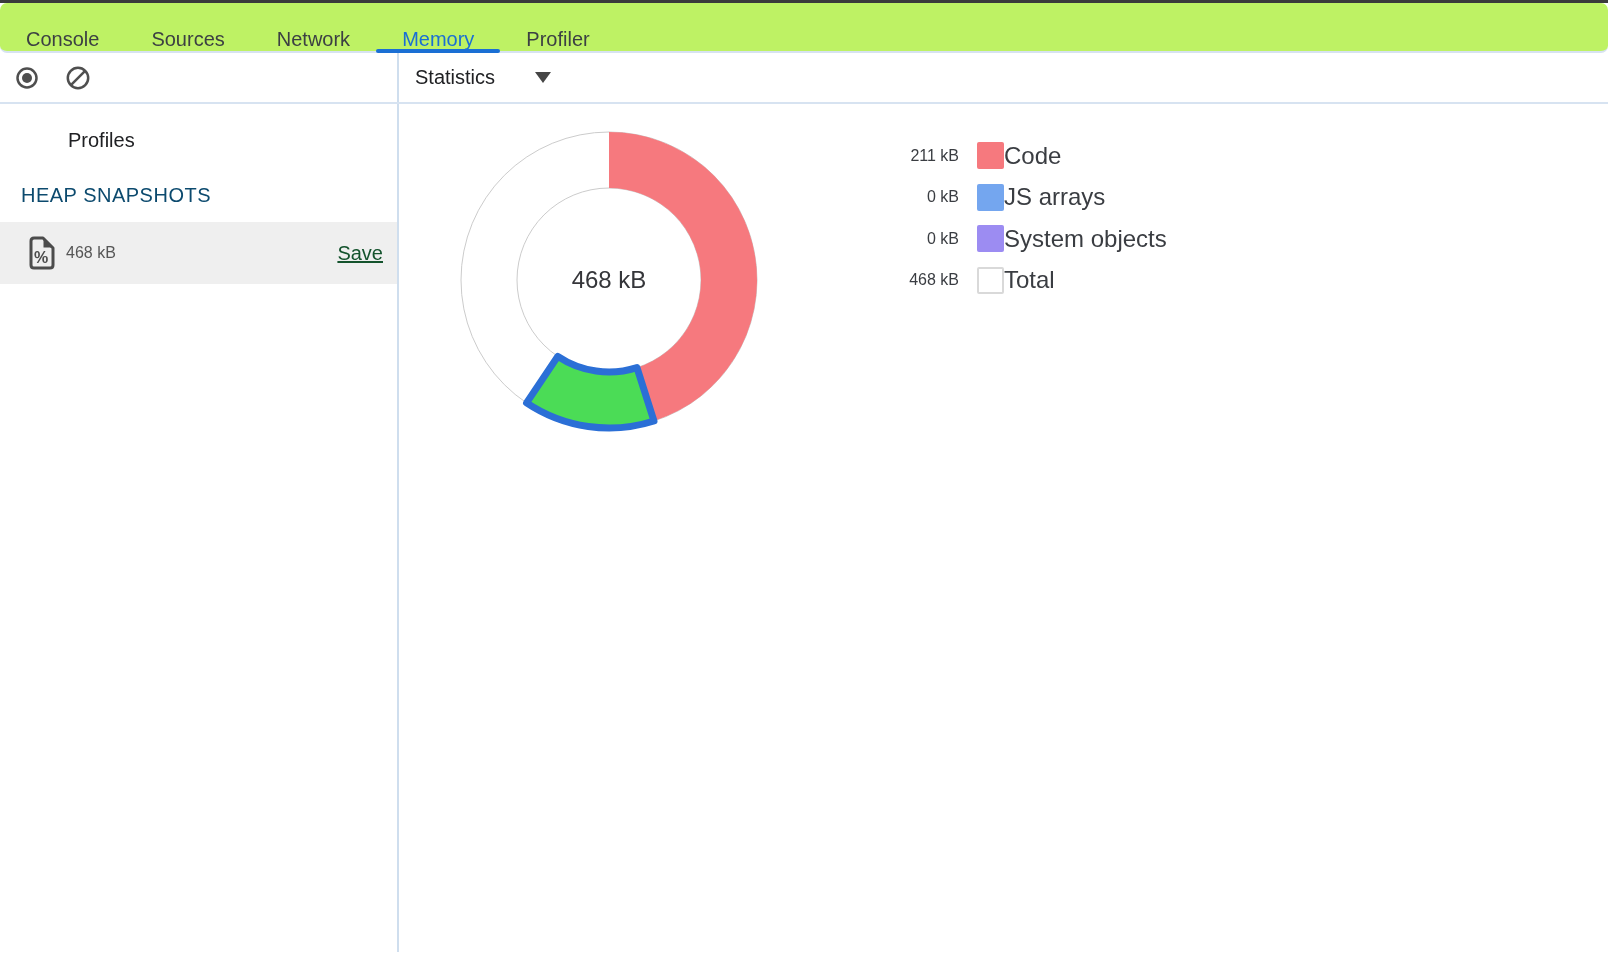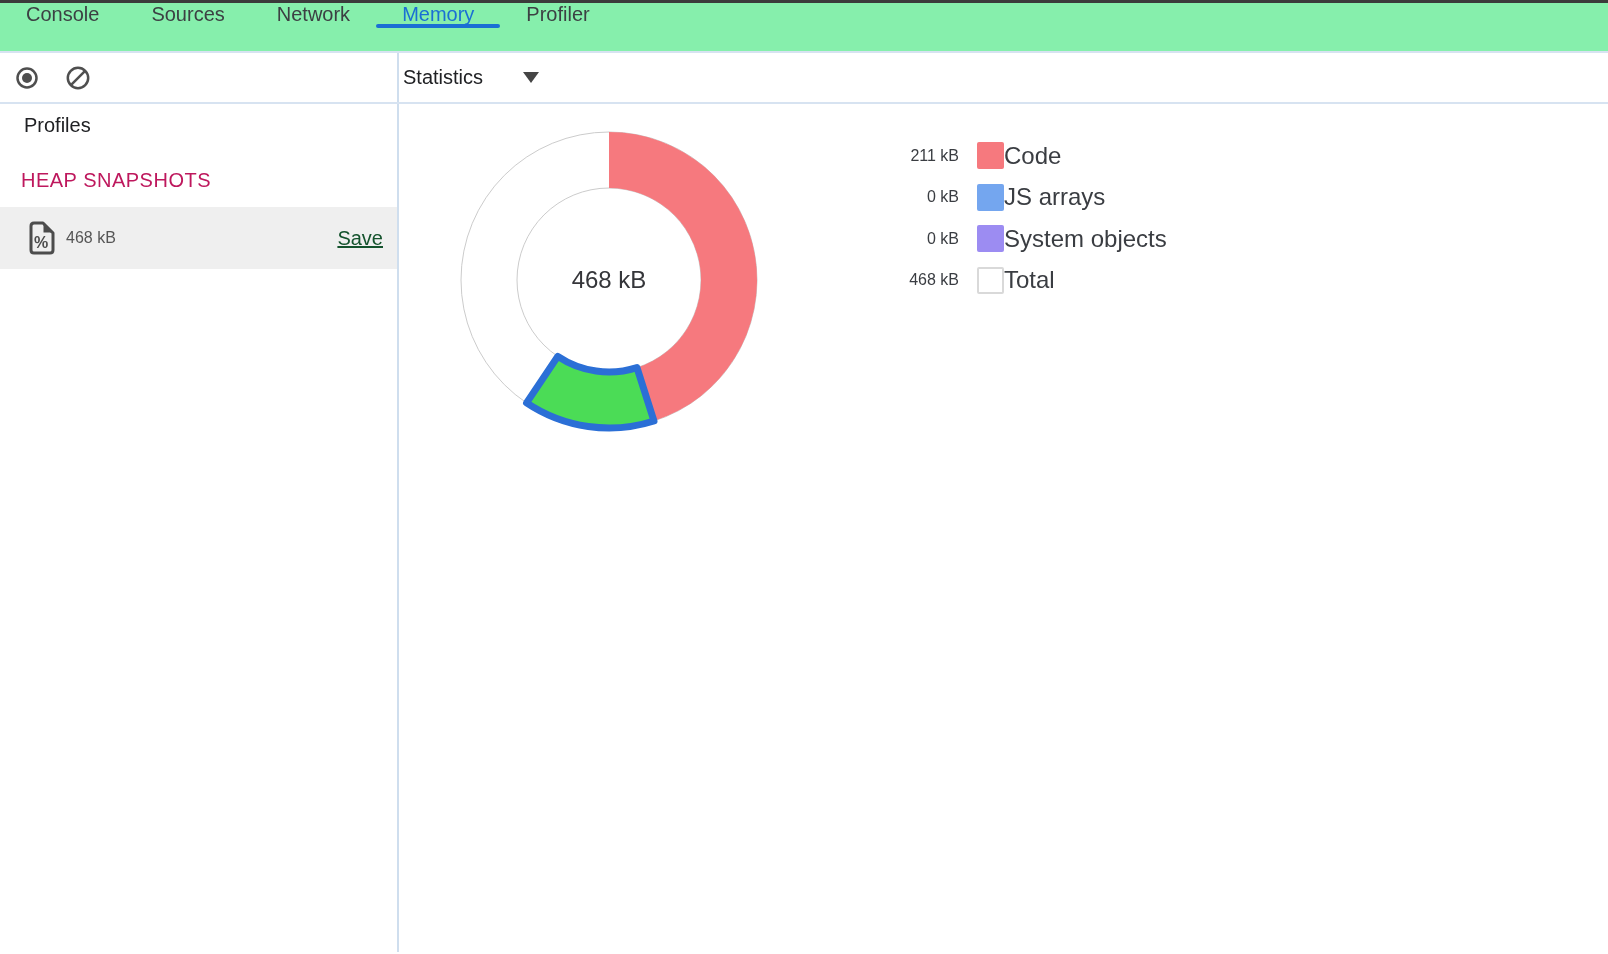--- a/index.html
+++ b/index.html
@@ -3,56 +3,56 @@
 <meta charset="utf-8">
 <style>
   * { margin: 0; padding: 0; box-sizing: border-box; }
   html, body { width: 1608px; height: 954px; background: #fff; overflow: hidden; }
   body { font-family: "Liberation Sans", "DejaVu Sans", sans-serif; color: #3a3d42; }
 
   .top-strip { height: 3px; background: #3b3b3b; width: 100%; }
 
   
   .tab-bar {
-    height: 50px; background: #86efac; display: flex; align-items: flex-start;
-    border-bottom: 2px solid #d7e3f1; position: relative;
+    height: 50px; background: #bef264; display: flex; align-items: flex-end;
+    border-bottom: 2px solid #d7e3f1; position: relative; border-radius: 7px;
   }
   .tab {
     display: flex; align-items: center; padding: 0 26px;
     font-size: 20px; color: #3c4043; position: relative; cursor: default;
   }
   .tab.active { color: #1a6fd4; }
   .tab .underline {
     position: absolute; left: 0; right: 0; bottom: -2px; height: 4px;
     background: #1a6fd4; border-radius: 2px;
   }
 
   
   .toolbar-row { height: 51px; display: flex; border-bottom: 2px solid #d7e3f1; background: #fff; }
   .toolbar-left {
     width: 399px; flex: 0 0 399px; display: flex; align-items: center;
     padding-left: 15px; gap: 26px; border-right: 2px solid #cfdeee;
   }
-  .toolbar-right { flex: 1; display: flex; align-items: center; padding-left: 4px; }
+  .toolbar-right { flex: 1; display: flex; align-items: center; padding-left: 16px; }
   .icon-btn { display: flex; align-items: center; justify-content: center; }
   .stats-select { display: flex; align-items: center; padding: 4px 0; }
   .stats-label { font-size: 20px; color: #202124; }
   .caret-down {
     width: 0; height: 0; margin-left: 40px;
     border-left: 8px solid transparent; border-right: 8px solid transparent;
     border-top: 11px solid #454545;
   }
 
   
   .content { display: flex; height: 848px; }
   .sidebar { width: 399px; flex: 0 0 399px; border-right: 2px solid #cfdeee; background: #fff; }
-  .profiles-heading { padding: 8px 0 0 24px; font-size: 20px; line-height: 26px; color: #202124; }
+  .profiles-heading { padding: 23px 0 0 24px; font-size: 20px; line-height: 26px; color: #202124; margin-left: 44px; }
   .section-heading {
     padding: 29px 0 14px 21px; font-size: 20px; line-height: 26px;
-    color: #be185d; letter-spacing: 0.5px;
+    color: #0c4a6e; letter-spacing: 0.5px;
   }
   .snapshot-row {
     height: 62px; background: #efefef; display: flex; align-items: center;
     padding: 0 14px 0 29px;
   }
   .snapshot-icon { flex: 0 0 auto; margin-right: 11px; position: relative; width: 26px; height: 34px; }
   .snapshot-texts { flex: 1; display: flex; flex-direction: column; justify-content: center; }
   .snapshot-title { font-size: 20px; line-height: 24px; color: #3a3a3a; }
   .snapshot-size { font-size: 16px; line-height: 20px; color: #565656; }
   .save-link { font-size: 20px; color: #14532d; text-decoration: underline; cursor: pointer; }

